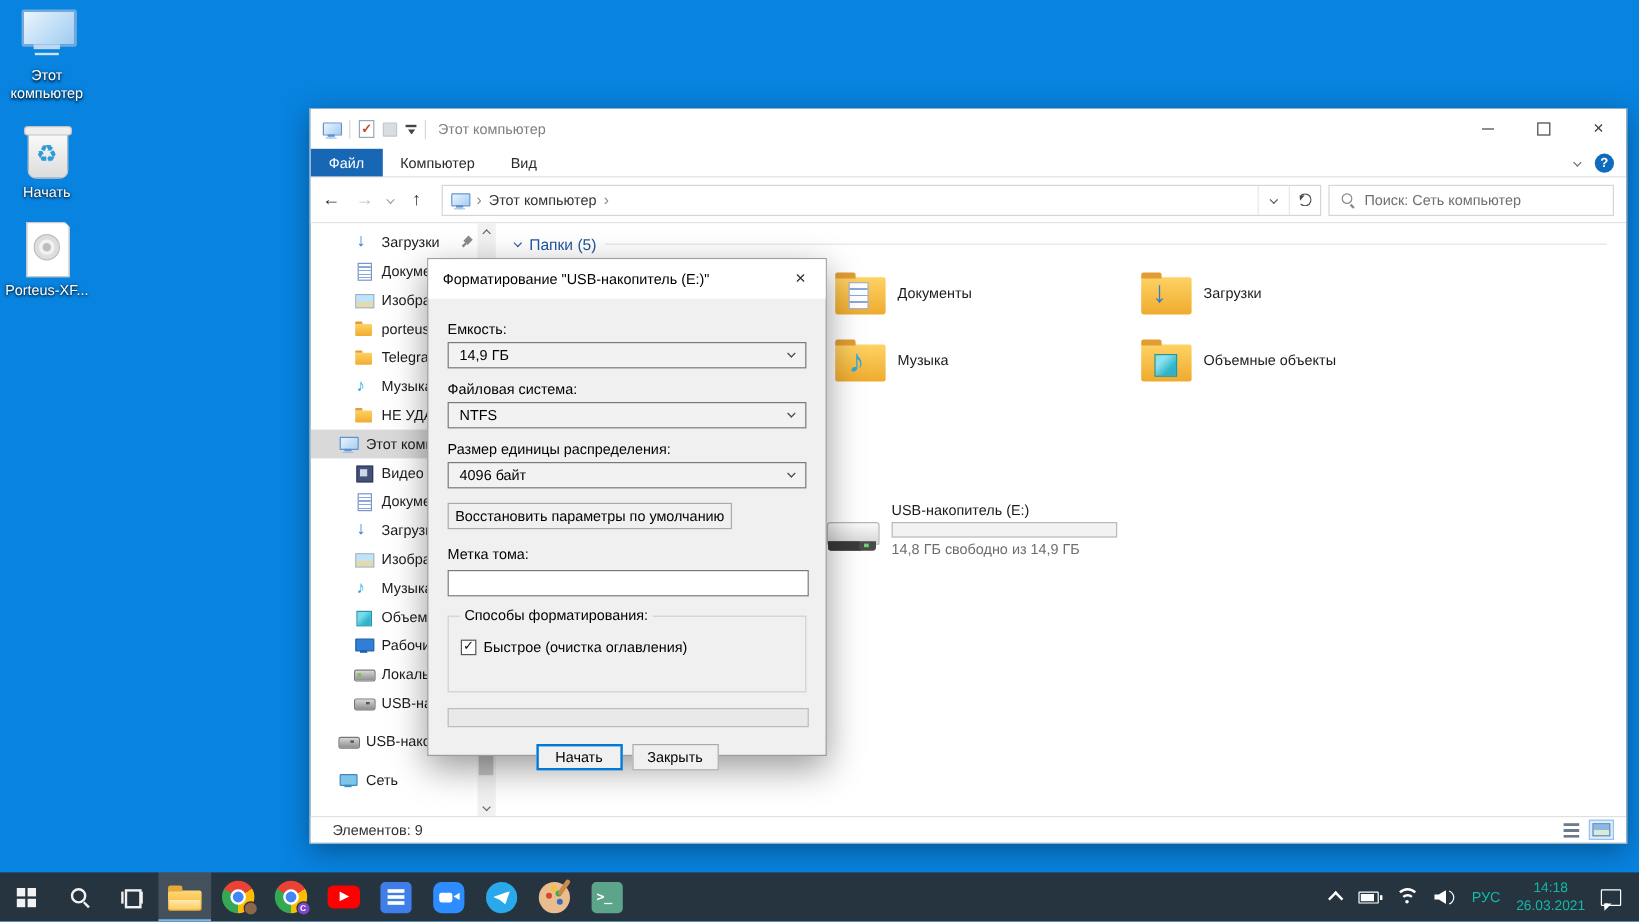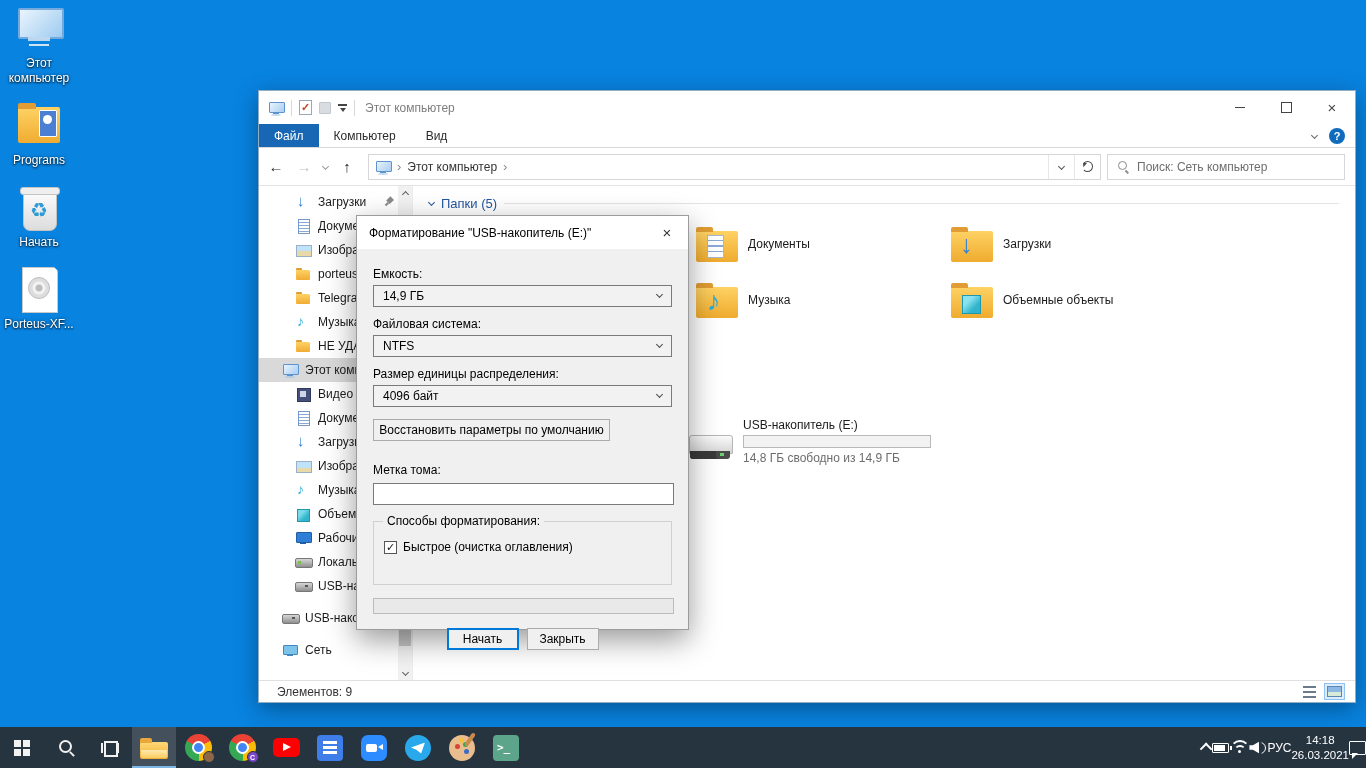--- a/index.html
+++ b/index.html
@@ -274,21 +274,21 @@
   .tbi-paint { width:26px; height:26px; background:#e9bd8d; border-radius:50%; }
   .tbi-paint::before { content:""; position:absolute; left:6px; top:9px; width:5px; height:5px;
     border-radius:50%; background:#d84333;
     box-shadow:8px -2px 0 #3aa757, 4px -6px 0 #f3c13a, 9px 5px 0 #3a6cc6; }
   .tbi-paint::after { content:""; position:absolute; right:3px; top:-3px; width:4px; height:15px;
     background:#c98a4b; transform:rotate(35deg); border-radius:2px; }
   .tbi-terminal { width:26px; height:26px; background:#5da58a; border-radius:4px; }
   .tbi-terminal::before { content:">_"; position:absolute; left:4px; top:6px; color:#fff;
     font-family:"DejaVu Sans Mono", monospace; font-size:11px; font-weight:bold; }
 
-  #tray { margin-left:auto; display:flex; align-items:center; padding-right:0; color:#ffffff; }
+  #tray { margin-left:auto; display:flex; align-items:center; gap:13px; padding-right:15px; color:#14b8a6; }
   .tri { position:relative; display:block; }
   .tri-chevron { width:9px; height:9px; border-left:2px solid #fff; border-top:2px solid #fff;
     transform:rotate(45deg) translateY(2px); }
   .tri-battery { width:17px; height:10px; border:1px solid #fff; border-radius:1px; }
   .tri-battery::before { content:""; position:absolute; left:1px; top:1px; bottom:1px; width:70%; background:#fff; }
   .tri-battery::after { content:""; position:absolute; right:-4px; top:2px; width:2px; height:4px; background:#fff; }
   .tri-wifi { width:20px; height:15px; }
   .tri-wifi::before { content:""; position:absolute; left:1px; top:0; width:16px; height:16px;
     border:2px solid transparent; border-top-color:#fff; border-radius:50%; }
   .tri-wifi::after { content:""; position:absolute; left:5px; top:4.5px; width:8px; height:8px;
@@ -315,26 +315,20 @@
 </style>
 </head>
 <body>
 
 <div id="desktop-icons">
     <div class="dsk-item">
       <span class="dico dico-computer"></span>
       <div class="dlabel">Этот компьютер</div>
     </div>
     <div class="dsk-item">
-      <span class="dico dico-folder">
-        <span class="ovl"></span>
-      </span>
-      <div class="dlabel">Programs</div>
-    </div>
-    <div class="dsk-item">
       <span class="dico dico-recycle">
         <span class="ovl">♻</span>
       </span>
       <div class="dlabel">Начать</div>
     </div>
     <div class="dsk-item">
       <span class="dico dico-disc">
         <span class="ovl"></span>
       </span>
       <div class="dlabel">Porteus-XF...</div>
@@ -561,21 +555,21 @@
     <div class="combo">
       <span>NTFS</span>
       <span class="chev sm"></span>
     </div>
     <div class="fld-label" style="margin-top:10px;">Размер единицы распределения:</div>
     <div class="combo">
       <span>4096 байт</span>
       <span class="chev sm"></span>
     </div>
     <button class="dlg-btn restore-btn">Восстановить параметры по умолчанию</button>
-    <div class="fld-label" style="margin-top:22px;">Метка тома:</div>
+    <div class="fld-label" style="margin-top:14px;">Метка тома:</div>
     <input class="vol-input" value="" style="">
     <div class="groupbox">
       <span class="gb-legend">Способы форматирования:</span>
       <div class="cb-row">
         <span class="cbox">✓</span>
         <span>Быстрое (очистка оглавления)</span>
       </div>
     </div>
     <div class="progress"></div>
     <div class="dlg-actions">

